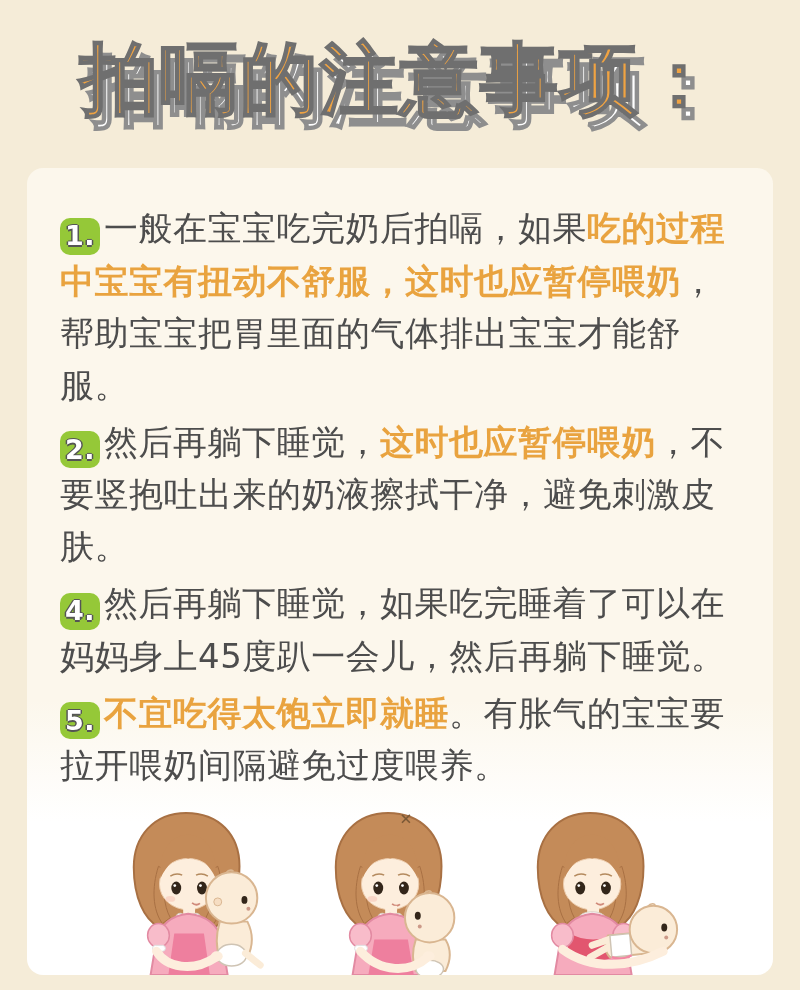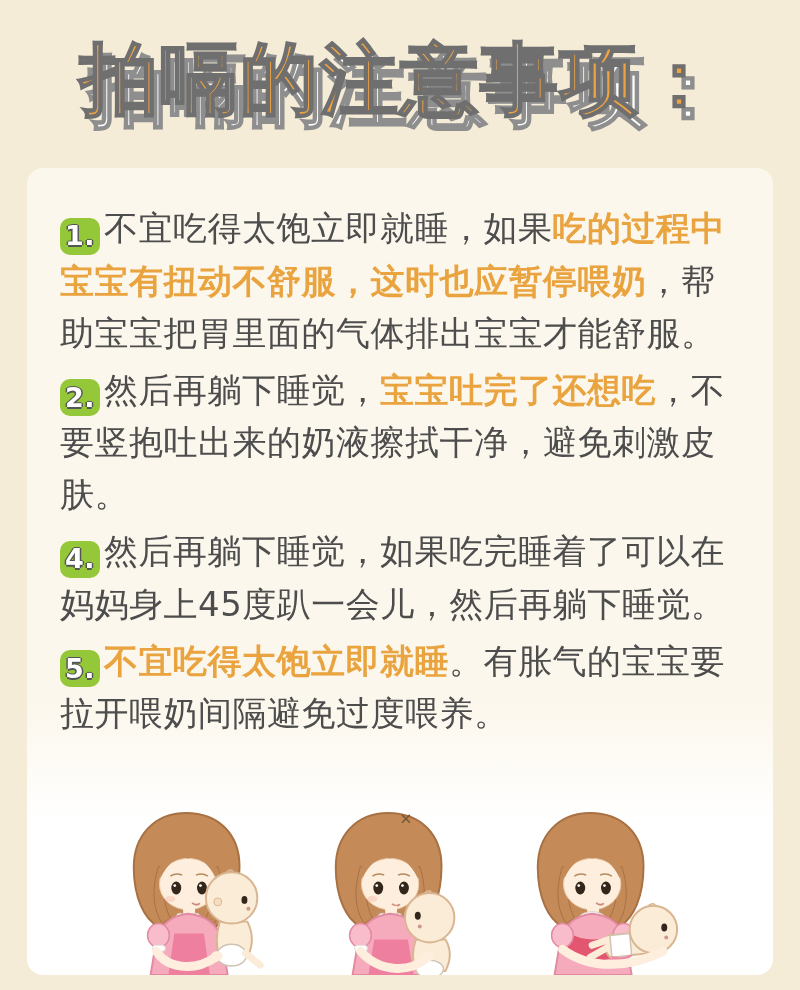--- a/index.html
+++ b/index.html
@@ -80,25 +80,25 @@
 
 <div class="title-wrap">
   <span class="title-layer shadow">拍嗝的注意事项：</span>
   <span class="title-layer front">拍嗝的注意事项：</span>
 </div>
 
 <div class="card">
   <div class="content">
 
     <p class="item">
-      <span class="badge">1.</span><span class="seg">不宜吃得太饱立即就睡，如果</span><span class="seg hl">吃的过程中宝宝有扭动不舒服，这时也应暂停喂奶</span><span class="seg">，帮助宝宝把胃里面的气体排出宝宝才能舒服。</span>
-    </p>
-
-    <p class="item">
-      <span class="badge">2.</span><span class="seg">然后再躺下睡觉，</span><span class="seg hl">宝宝吐完了还想吃</span><span class="seg">，不要竖抱吐出来的奶液擦拭干净，避免刺激皮肤。</span>
+      <span class="badge">1.</span><span class="seg">一般在宝宝吃完奶后拍嗝，如果</span><span class="seg hl">吃的过程中宝宝有扭动不舒服，这时也应暂停喂奶</span><span class="seg">，帮助宝宝把胃里面的气体排出宝宝才能舒服。</span>
+    </p>
+
+    <p class="item">
+      <span class="badge">2.</span><span class="seg">然后再躺下睡觉，</span><span class="seg hl">这时也应暂停喂奶</span><span class="seg">，不要竖抱吐出来的奶液擦拭干净，避免刺激皮肤。</span>
     </p>
 
 
     <p class="item">
       <span class="badge">4.</span><span class="seg">然后再躺下睡觉，如果吃完睡着了可以在妈妈身上45度趴一会儿，然后再躺下睡觉。</span>
     </p>
 
     <p class="item">
       <span class="badge">5.</span><span class="seg hl">不宜吃得太饱立即就睡</span><span class="seg">。有胀气的宝宝要拉开喂奶间隔避免过度喂养。</span>
     </p>

